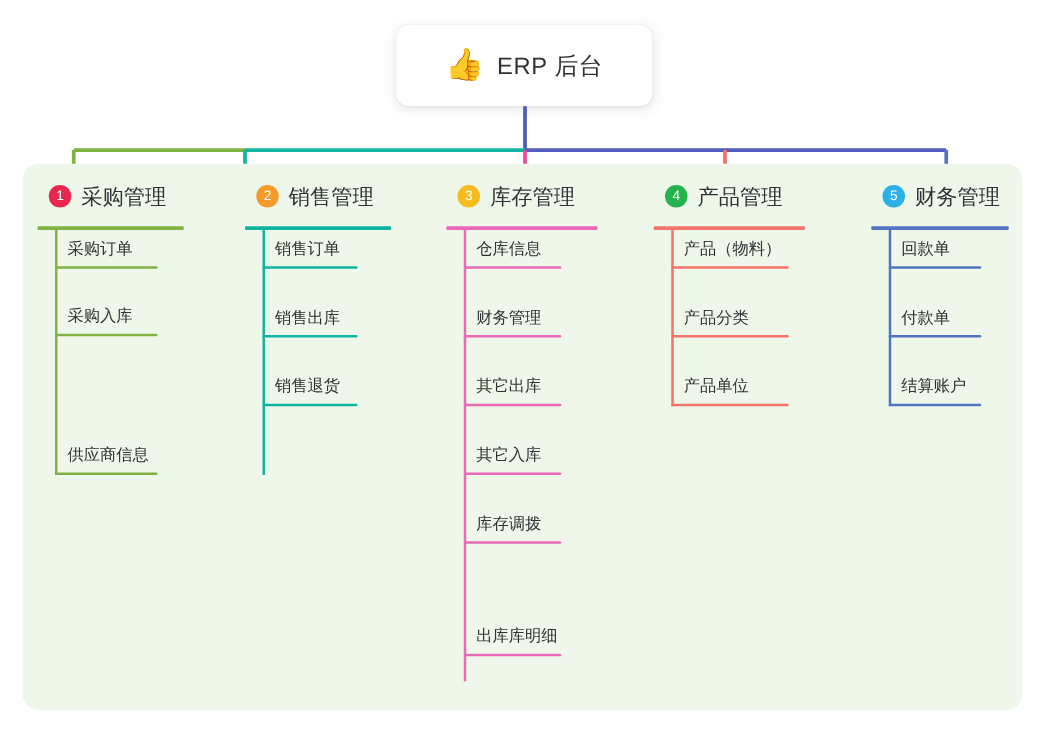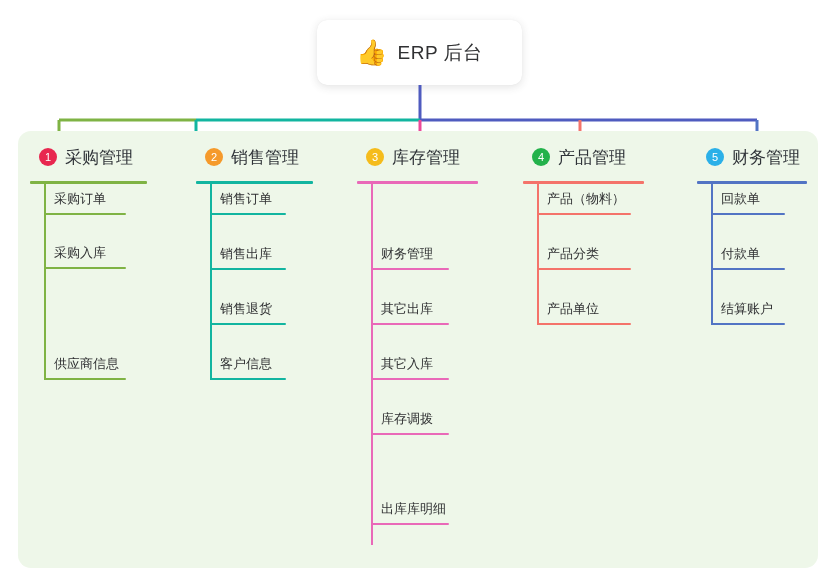--- a/index.html
+++ b/index.html
@@ -211,34 +211,34 @@
           <div class="leaf-underline" style="width: 76px; background: rgb(18, 181, 160);"></div>
         </div>
         <div class="leaf" style="top: 97px; width: 96px; text-decoration: underline;">
           <span class="leaf-text">销售出库</span>
           <div class="leaf-underline" style="width: 76px; background: rgb(18, 181, 160);"></div>
         </div>
         <div class="leaf" style="top: 152px; width: 96px;">
           <span class="leaf-text">销售退货</span>
           <div class="leaf-underline" style="width: 76px; background: rgb(18, 181, 160);"></div>
         </div>
-        <div class="leaf" style="top: 207px; width: 96px;">
-          <span class="leaf-text">客户信息</span>
-          <div class="leaf-underline" style="width: 76px; background: rgb(18, 181, 160);"></div>
-        </div>
       </div>
       <div class="column" style="left: 357px; top: 142px;">
         <div class="col-head" style="width: 121px;">
           <div class="col-head-row">
             <span class="badge" style="background: rgb(245, 188, 28);">3</span>
             <span class="col-title">库存管理</span>
           </div>
           <div class="col-underline" style="width: 121px; background: rgb(233, 105, 184);"></div>
         </div>
         <div class="spine" style="left: 14px; height: 361px; background: rgb(233, 105, 184);"></div>
+        <div class="leaf" style="top: 42px; width: 98px;">
+          <span class="leaf-text">仓库信息</span>
+          <div class="leaf-underline" style="width: 78px; background: rgb(233, 105, 184);"></div>
+        </div>
         <div class="leaf" style="top: 97px; width: 98px;">
           <span class="leaf-text">财务管理</span>
           <div class="leaf-underline" style="width: 78px; background: rgb(233, 105, 184);"></div>
         </div>
         <div class="leaf" style="top: 152px; width: 98px;">
           <span class="leaf-text">其它出库</span>
           <div class="leaf-underline" style="width: 78px; background: rgb(233, 105, 184);"></div>
         </div>
         <div class="leaf" style="top: 207px; width: 98px;">
           <span class="leaf-text">其它入库</span>

